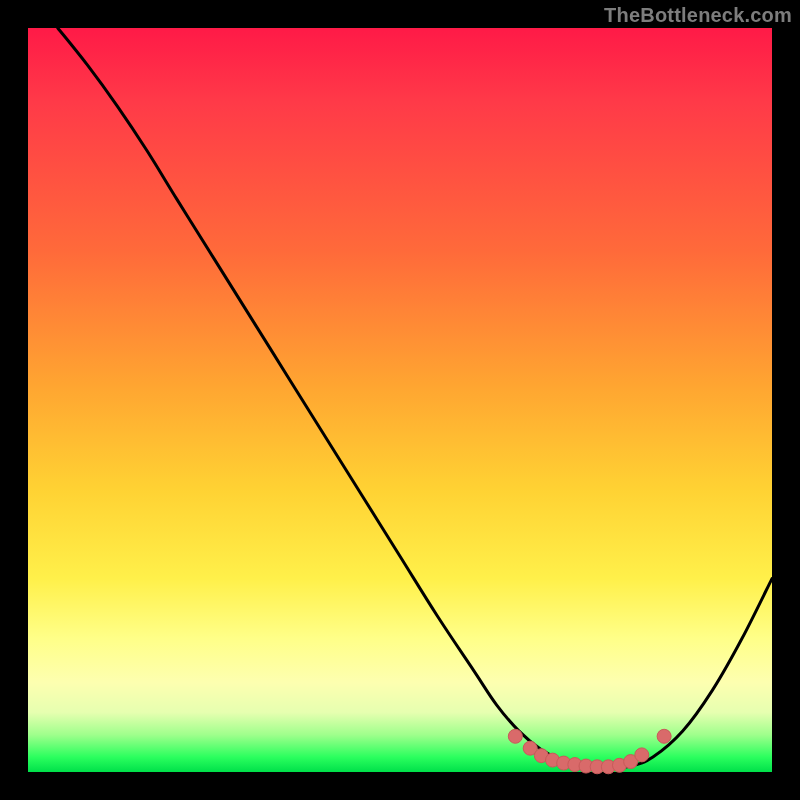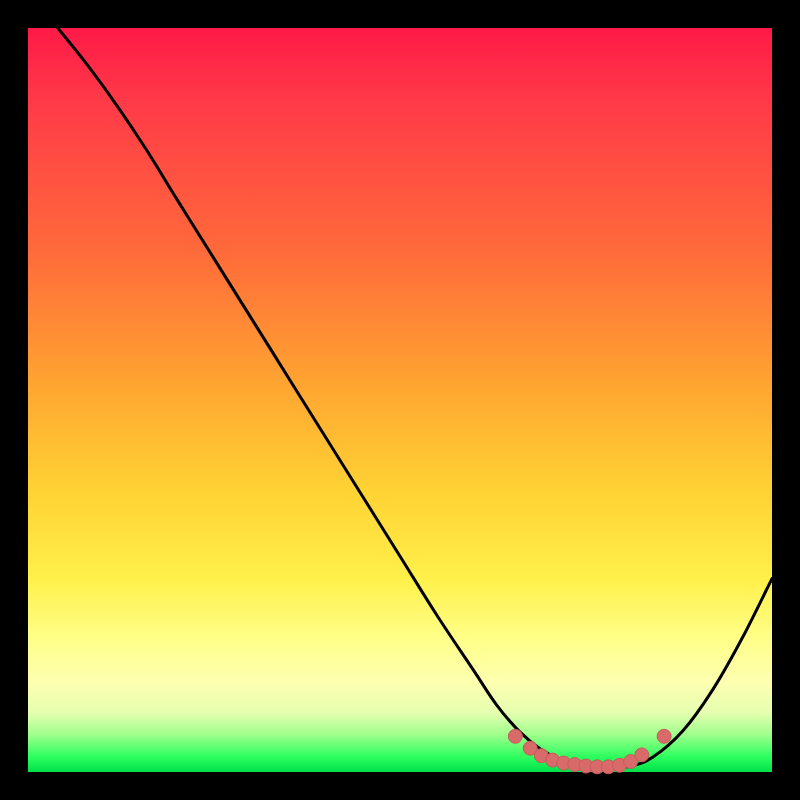--- a/index.html
+++ b/index.html
@@ -59,20 +59,21 @@
     top: 0;
     width: 744px;
     height: 744px;
     overflow: visible;
   }
 </style>
 </head>
 <body>
 
 <div class="frame">
+  <div class="watermark">TheBottleneck.com</div>
   <div class="plot">
     <svg class="curve" viewBox="0 0 744 744">
       <path id="curve-path" fill="none" stroke="#000000" stroke-width="3" stroke-linecap="round" stroke-linejoin="round" d="M 29.76 0.00 C 35.22 6.82, 48.61 22.88, 59.52 37.20 C 70.43 51.52, 78.37 62.43, 89.28 78.12 C 100.19 93.81, 108.13 105.71, 119.04 122.76 C 129.95 139.81, 136.52 151.34, 148.80 171.12 C 161.08 190.90, 172.36 208.82, 186.00 230.64 C 199.64 252.46, 209.56 268.34, 223.20 290.16 C 236.84 311.98, 246.76 327.86, 260.40 349.68 C 274.04 371.50, 283.96 387.38, 297.60 409.20 C 311.24 431.02, 321.16 446.90, 334.80 468.72 C 348.44 490.54, 358.36 506.42, 372.00 528.24 C 385.64 550.06, 395.56 566.62, 409.20 587.76 C 422.84 608.90, 435.49 627.19, 446.40 643.56 C 457.31 659.93, 460.54 666.13, 468.72 677.04 C 476.90 687.95, 482.86 694.90, 491.04 703.08 C 499.22 711.26, 505.18 716.22, 513.36 721.68 C 521.54 727.14, 527.50 729.84, 535.68 732.84 C 543.86 735.84, 549.82 736.82, 558.00 738.05 C 566.18 739.28, 572.14 739.54, 580.32 739.54 C 588.50 739.54, 594.46 739.96, 602.64 738.05 C 610.82 736.14, 615.41 735.53, 624.96 729.12 C 634.51 722.71, 643.81 715.36, 654.72 703.08 C 665.63 690.80, 673.57 679.21, 684.48 662.16 C 695.39 645.11, 703.33 630.54, 714.24 610.08 C 725.15 589.62, 738.54 561.47, 744.00 550.56"></path>
       <g id="marker-group">
           <circle cx="487.32" cy="708.29" r="7" fill="#d96a6a" stroke="#c85a5a" stroke-width="1"></circle>
           <circle cx="502.20" cy="720.19" r="7" fill="#d96a6a" stroke="#c85a5a" stroke-width="1"></circle>
           <circle cx="513.36" cy="727.63" r="7" fill="#d96a6a" stroke="#c85a5a" stroke-width="1"></circle>
           <circle cx="524.52" cy="732.10" r="7" fill="#d96a6a" stroke="#c85a5a" stroke-width="1"></circle>
           <circle cx="535.68" cy="735.07" r="7" fill="#d96a6a" stroke="#c85a5a" stroke-width="1"></circle>
           <circle cx="546.84" cy="736.56" r="7" fill="#d96a6a" stroke="#c85a5a" stroke-width="1"></circle>

